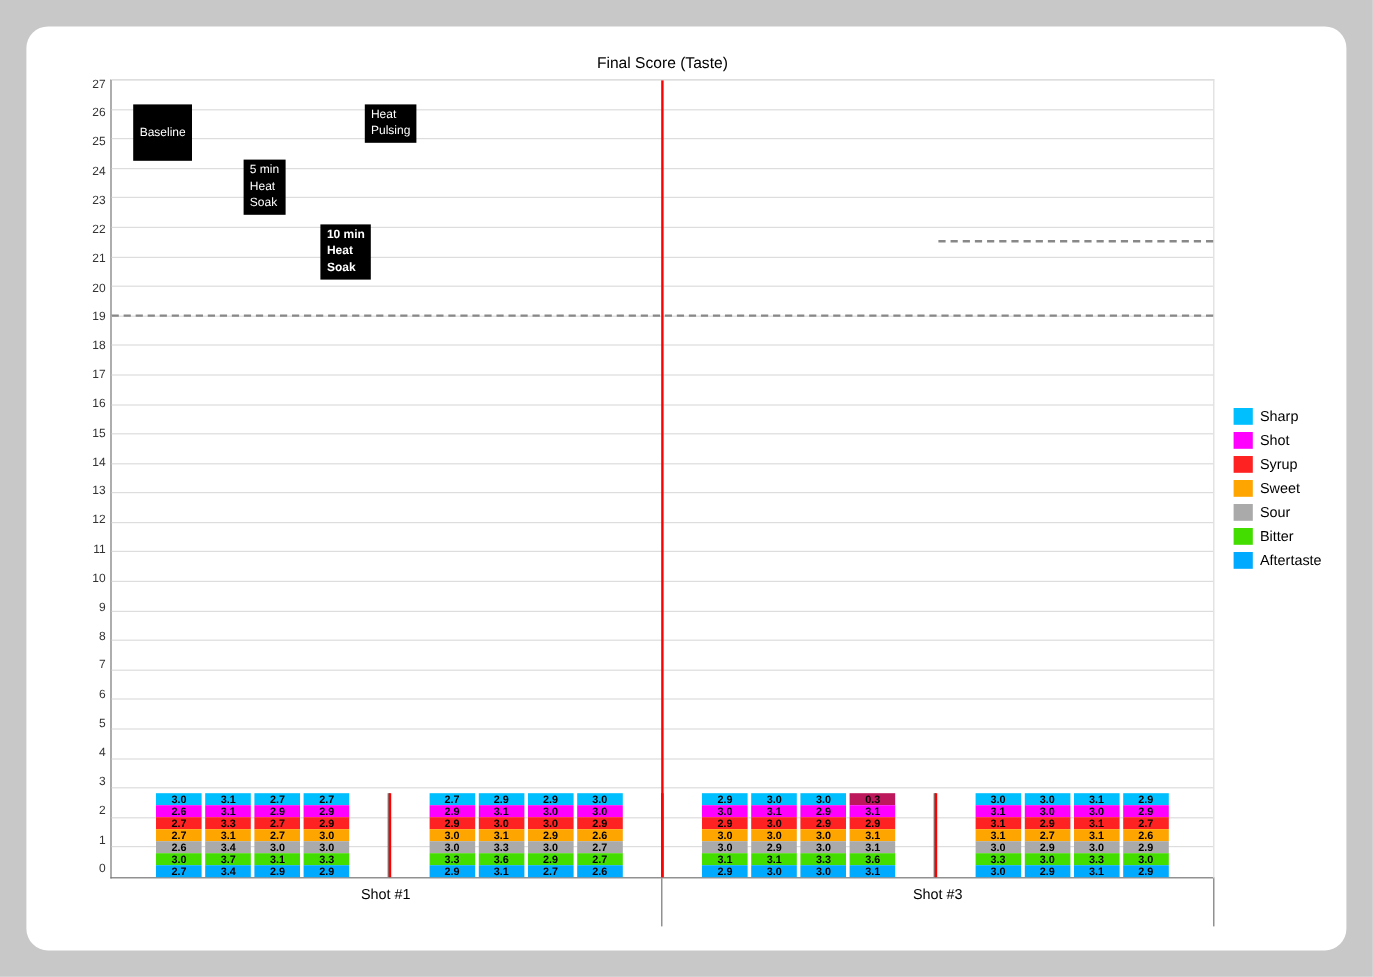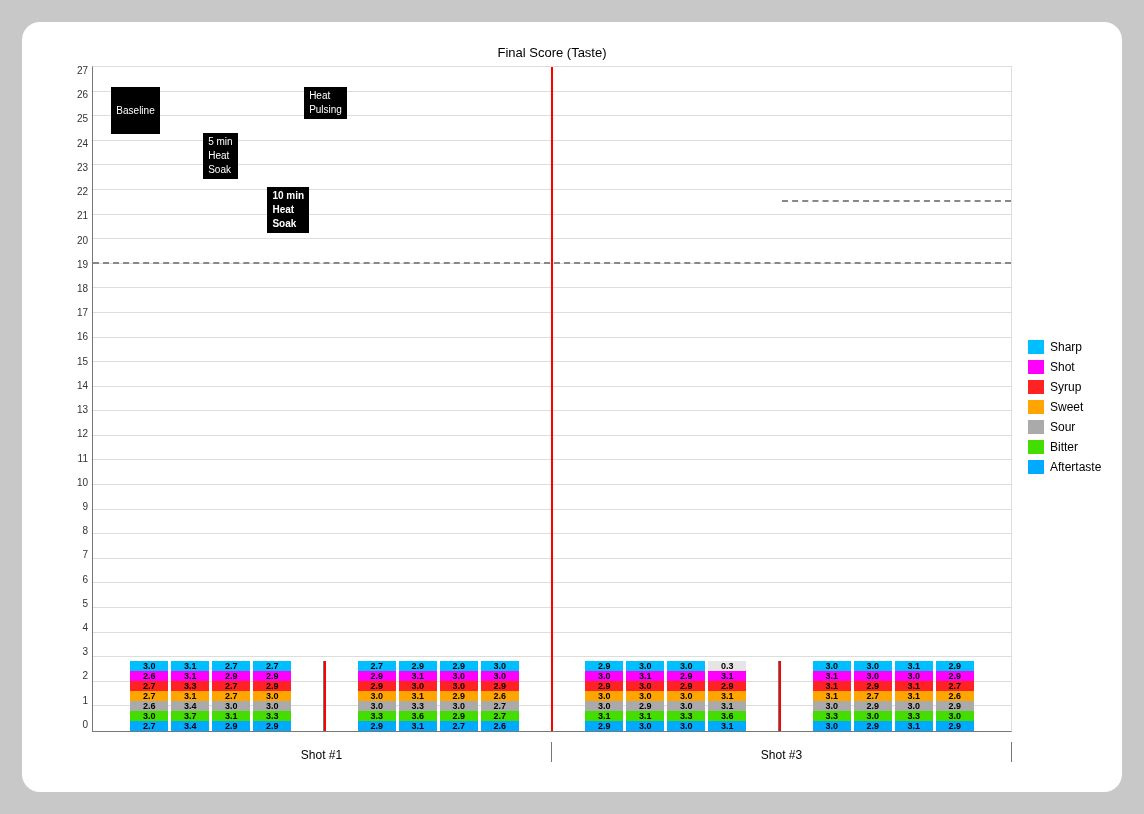--- a/index.html
+++ b/index.html
@@ -255,21 +255,21 @@
                   <div style="width: 100%; background: rgb(255, 0, 255); display: flex; align-items: center; justify-content: center; font-size: 9px; font-weight: bold; color: black; flex-shrink: 0; height: 10.7407%;">2.9</div>
                   <div style="width: 100%; background: rgb(0, 191, 255); display: flex; align-items: center; justify-content: center; font-size: 9px; font-weight: bold; color: black; flex-shrink: 0; height: 11.1111%;">3.0</div>
                 </div>
                 <div style="display: flex; flex-direction: column-reverse; width: 38px; position: relative; height: 71.1111%;">
                   <div style="width: 100%; background: rgb(0, 170, 255); display: flex; align-items: center; justify-content: center; font-size: 9px; font-weight: bold; color: black; flex-shrink: 0; height: 11.4815%;">3.1</div>
                   <div style="width: 100%; background: rgb(68, 221, 0); display: flex; align-items: center; justify-content: center; font-size: 9px; font-weight: bold; color: black; flex-shrink: 0; height: 13.3333%;">3.6</div>
                   <div style="width: 100%; background: rgb(170, 170, 170); display: flex; align-items: center; justify-content: center; font-size: 9px; font-weight: bold; color: black; flex-shrink: 0; height: 11.4815%;">3.1</div>
                   <div style="width: 100%; background: rgb(255, 165, 0); display: flex; align-items: center; justify-content: center; font-size: 9px; font-weight: bold; color: black; flex-shrink: 0; height: 11.4815%;">3.1</div>
                   <div style="width: 100%; background: rgb(255, 34, 34); display: flex; align-items: center; justify-content: center; font-size: 9px; font-weight: bold; color: black; flex-shrink: 0; height: 10.7407%;">2.9</div>
                   <div style="width: 100%; background: rgb(255, 0, 255); display: flex; align-items: center; justify-content: center; font-size: 9px; font-weight: bold; color: black; flex-shrink: 0; height: 11.4815%;">3.1</div>
-                  <div style="width: 100%; background: #e5e5e5; display: flex; align-items: center; justify-content: center; font-size: 9px; font-weight: bold; color: black; flex-shrink: 0; height: 1.11111%;">0.3</div>
+                  <div style="width: 100%; background: #be185d; display: flex; align-items: center; justify-content: center; font-size: 9px; font-weight: bold; color: black; flex-shrink: 0; height: 1.11111%;">0.3</div>
                 </div>
                 <div style="position: absolute; top: 0px; bottom: 0px; right: 0px; width: 1.5px; background: rgb(119, 119, 119); z-index: 5;"></div>
                 <div style="position: absolute; top: 0px; bottom: 0px; right: -1px; width: 2px; background: red; z-index: 15;"></div>
               </div>
               <div style="flex: 1 1 0%; display: flex; align-items: flex-end; justify-content: center; gap: 3px; position: relative; padding: 0px 4px;">
                 <div style="display: flex; flex-direction: column-reverse; width: 38px; position: relative; height: 80%;">
                   <div style="width: 100%; background: rgb(0, 170, 255); display: flex; align-items: center; justify-content: center; font-size: 9px; font-weight: bold; color: black; flex-shrink: 0; height: 11.1111%;">3.0</div>
                   <div style="width: 100%; background: rgb(68, 221, 0); display: flex; align-items: center; justify-content: center; font-size: 9px; font-weight: bold; color: black; flex-shrink: 0; height: 12.2222%;">3.3</div>
                   <div style="width: 100%; background: rgb(170, 170, 170); display: flex; align-items: center; justify-content: center; font-size: 9px; font-weight: bold; color: black; flex-shrink: 0; height: 11.1111%;">3.0</div>
                   <div style="width: 100%; background: rgb(255, 165, 0); display: flex; align-items: center; justify-content: center; font-size: 9px; font-weight: bold; color: black; flex-shrink: 0; height: 11.4815%;">3.1</div>
@@ -310,21 +310,21 @@
             <div style="position: absolute; left: 0px; right: 0px; height: 2px; bottom: 70.3704%; border-top: 2px dashed rgb(136, 136, 136); z-index: 12;"></div>
             <div style="position: absolute; right: 0px; width: 25%; height: 2px; bottom: 79.6296%; border-top: 2px dashed rgb(136, 136, 136); z-index: 12;"></div>
             <div style="position: absolute; background: black; color: white; font-size: 10px; padding: 18px 5px; z-index: 25; top: 3%; left: 2%; white-space: nowrap;">Baseline</div>
             <div style="position: absolute; background: black; color: white; font-size: 10px; padding: 2px 5px; z-index: 25; top: 10%; left: 12%; line-height: 1.4;">5 min<br>Heat<br>Soak</div>
             <div style="position: absolute; background: black; color: white; font-size: 10px; padding: 2px 5px; z-index: 25; top: 18%; left: 19%; line-height: 1.4; font-weight: bold;">10 min<br>Heat<br>Soak</div>
             <div style="position: absolute; background: black; color: white; font-size: 10px; padding: 2px 5px; z-index: 25; top: 3%; left: 23%; line-height: 1.4;">Heat<br>Pulsing</div>
             <div style="position: absolute; top: -22px; left: 50%; transform: translateX(-50%); font-size: 13px; white-space: nowrap; z-index: 25;">Final Score (Taste)</div>
           </div>
 
         <div style="height:40px; display:flex;">
-          <div id="x-labels" style="flex:1; display:flex;align-items:center;">
+          <div id="x-labels" style="flex:1; display:flex;">
               <div style="flex: 1 1 0%; display: flex; align-items: flex-start; justify-content: center; font-size: 12px; padding-top: 6px; border-right: 1.5px solid rgb(119, 119, 119);">Shot #1</div>
               <div style="flex: 1 1 0%; display: flex; align-items: flex-start; justify-content: center; font-size: 12px; padding-top: 6px; border-right: 1.5px solid rgb(119, 119, 119);">Shot #3</div>
             </div>
         </div>
       </div>
     </div>
   </div>
 
   <div class="legend" id="legend">
   <div class="legend-item">

